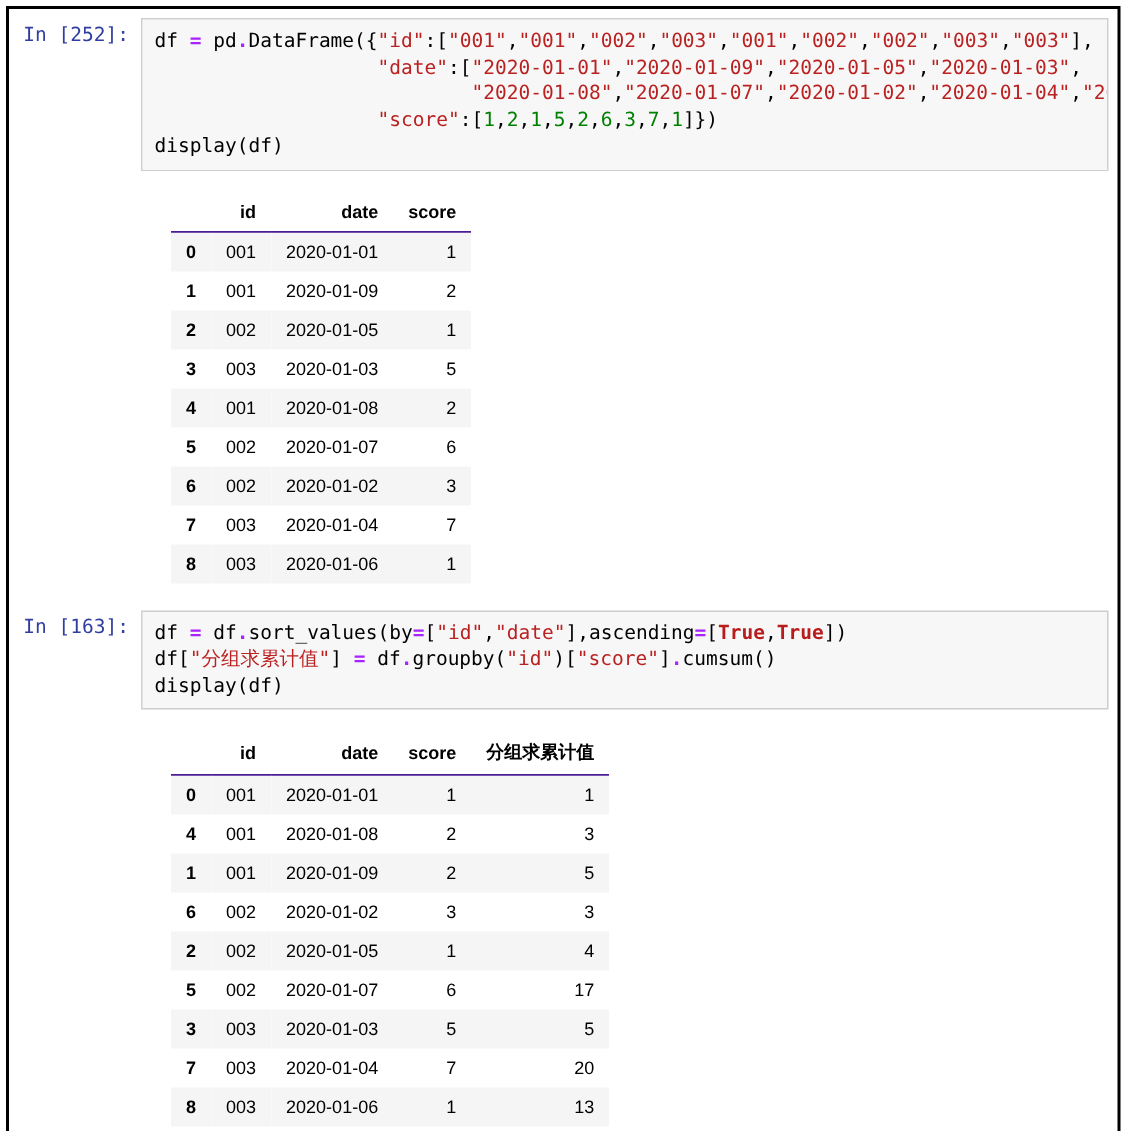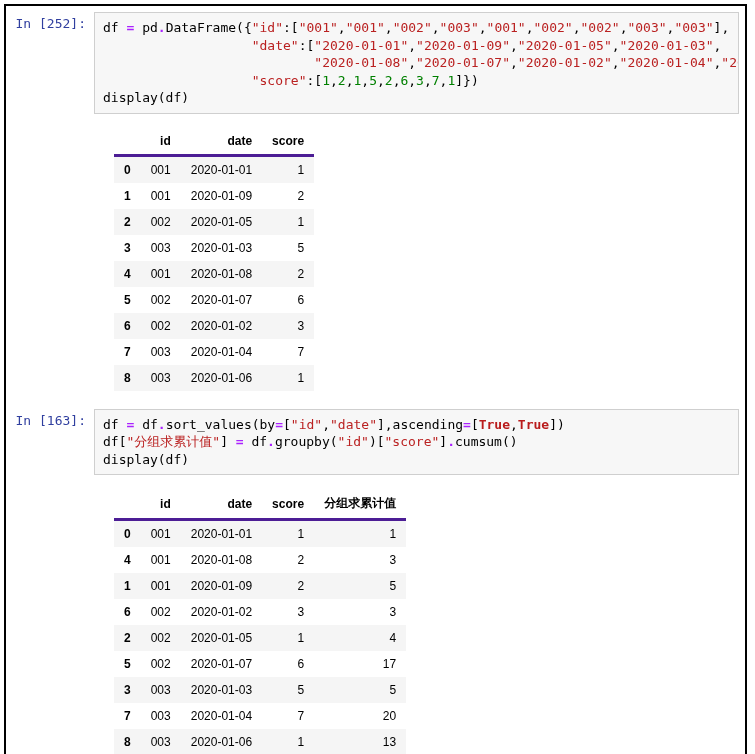--- a/index.html
+++ b/index.html
@@ -57,21 +57,21 @@
     font-size: 12px;
     color: #000;
   }
   table.df th, table.df td {
     padding: 6px 10px;
     text-align: right;
     border: none;
   }
   table.df thead th {
     font-weight: bold;
-    border-bottom: 3px solid #4c1d95;
+    border-bottom: 1px solid #4c1d95;
     margin-top: 24px;
   }
   table.df tbody th {
     font-weight: bold;
     text-align: right;
   }
   table.df tbody tr:nth-child(odd) {
     background: #f5f5f5;
   }
 </style>

